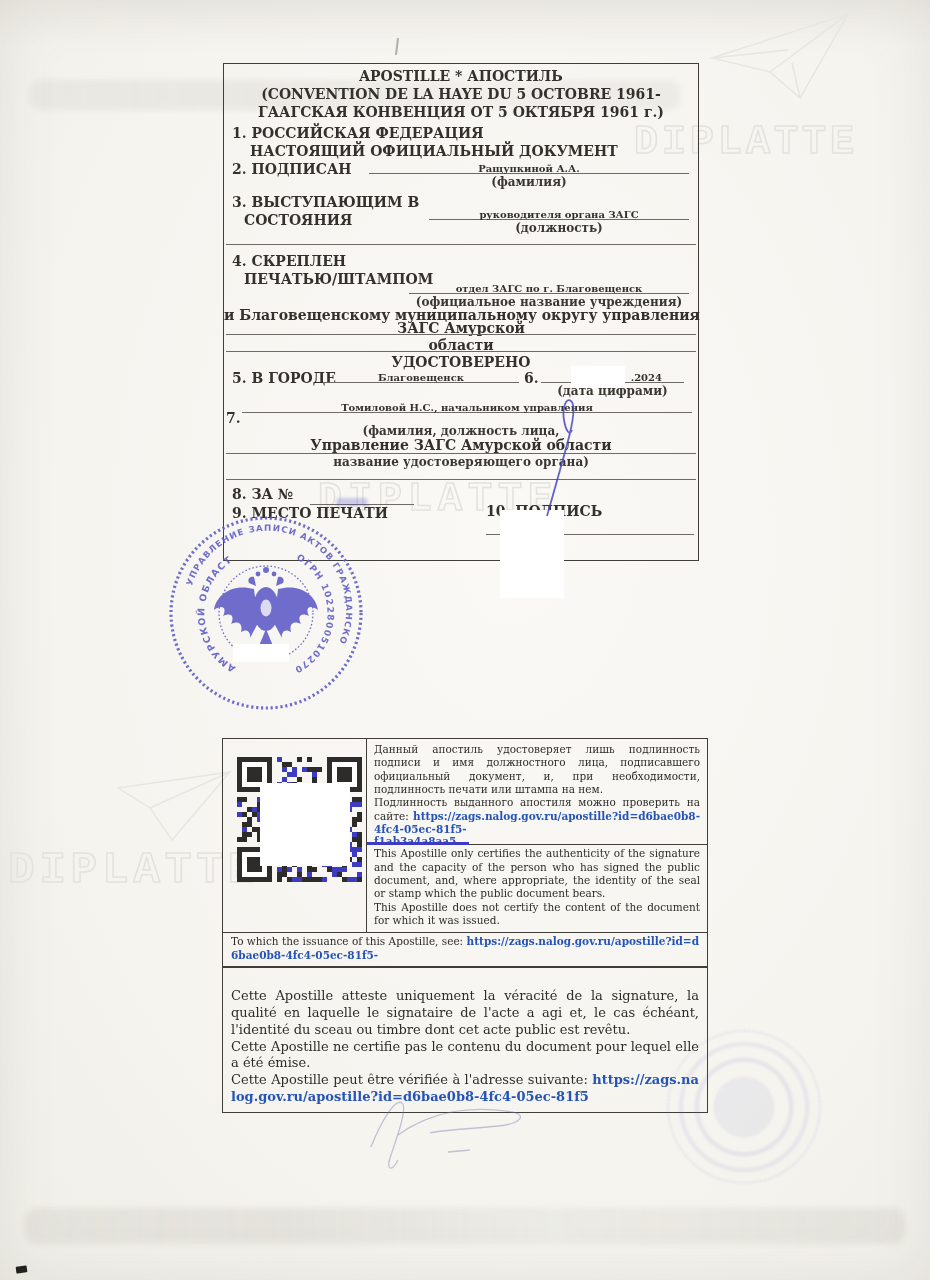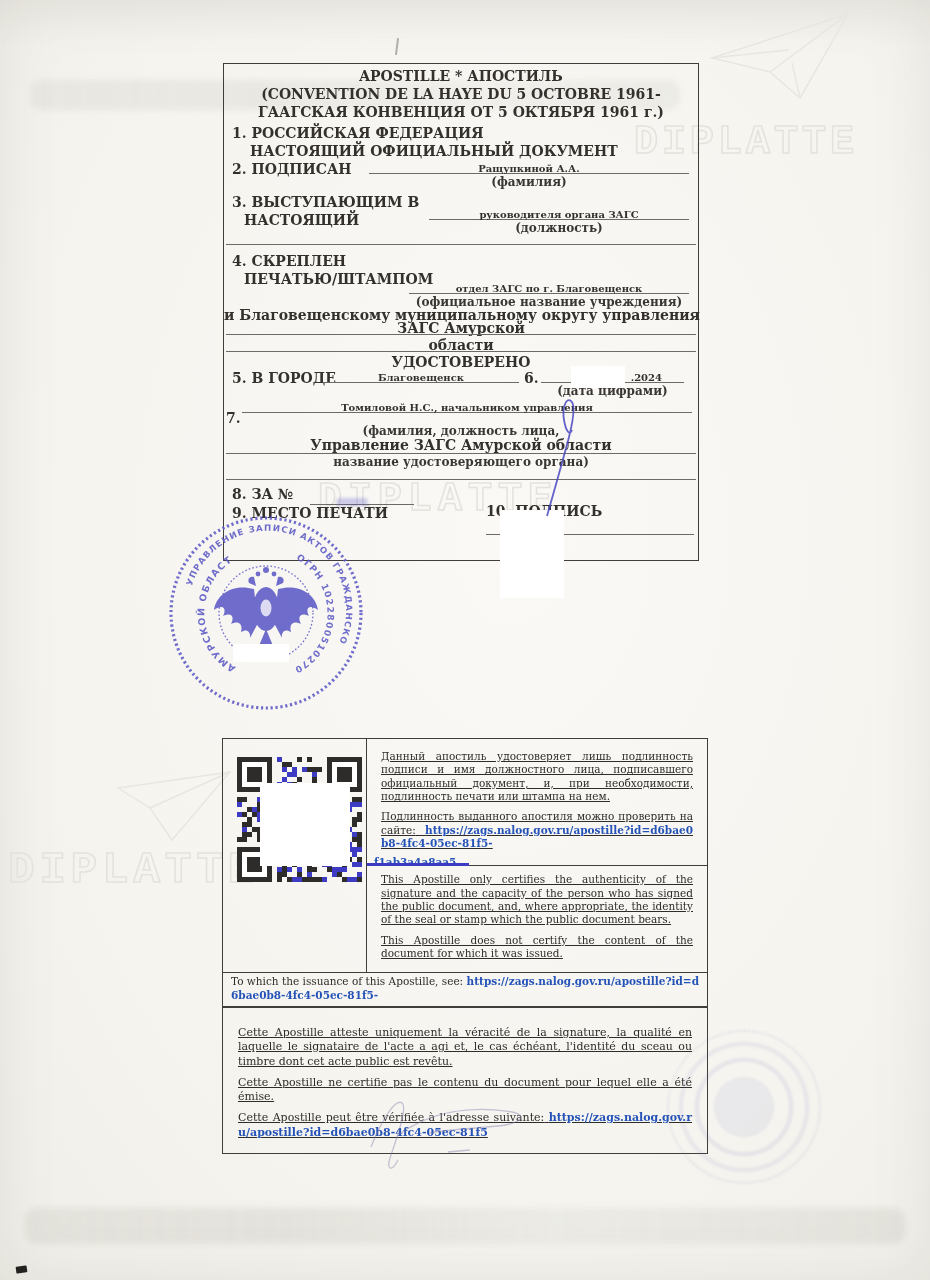--- a/index.html
+++ b/index.html
@@ -26,27 +26,27 @@
   .hint{position:absolute;font-size:12px;font-weight:700;color:#3a3733;text-align:center;white-space:nowrap;}
   .rule{position:absolute;border-top:1px solid #6e6a65;height:0;}
   
   .seal{position:absolute;left:166px;top:513px;}
   
   .infobox{position:absolute;left:222px;top:738px;width:484px;border:1.5px solid #413e3a;
            color:#2f2d29;}
   .infobox .row1{display:flex;}
   .qrcell{width:143px;border-right:1.5px solid #413e3a;position:relative;min-height:152px;}
   .txtcell{flex:1;padding:4px 7px 5px 7px;font-size:10.5px;line-height:1.27;text-align:justify;}
-  .txtcell p, .frow p{margin:7px;text-decoration:underline;}
+  .txtcell p, .frow p{margin:0;}
   .url{font-weight:700;color:#2553b8;word-break:break-all;}
   .divider{position:relative;margin:2px -7px 2px -7px;border-top:1.5px solid #413e3a;}
   .divider .bluebar{position:absolute;left:0;top:-3px;width:102px;height:2.5px;background:#3d3bc4;}
   .cliptail{height:6px;overflow:hidden;line-height:10px;}
   .vrow{border-top:1.5px solid #413e3a;padding:2px 8px 4px 8px;font-size:10.5px;line-height:1.27;text-align:justify;}
-  .frow{border-top:2.5px solid #413e3a;padding:11px 8px 6px 8px;font-size:11px;line-height:1.3;text-align:justify;}
+  .frow{border-top:2.5px solid #413e3a;padding:20px 8px 6px 8px;font-size:13px;line-height:1.3;text-align:justify;}
   
   .patch{position:absolute;background:#ffffff;}
   .band{position:absolute;filter:blur(3px);border-radius:12px;}
   .ghost-stamp{position:absolute;left:667px;top:1030px;width:150px;height:150px;border-radius:50%;
      border:2px dotted rgba(108,102,180,.16);filter:blur(1.2px);
      background:radial-gradient(circle, rgba(108,102,180,.08) 0 28%, transparent 29% 42%,
        rgba(108,102,180,.11) 43% 46%, transparent 47% 57%, rgba(108,102,180,.09) 58% 61%, transparent 62%);}
   .corner-mark{position:absolute;left:16px;top:1266px;width:11px;height:7px;background:#23211f;
      transform:rotate(-8deg);border-radius:1px;}
   .tick-mark{position:absolute;left:396px;top:38px;width:2px;height:17px;background:rgba(95,90,84,.45);
@@ -90,21 +90,21 @@
 
     <div class="t" style="left:8px;top:61px">1. РОССИЙСКАЯ ФЕДЕРАЦИЯ</div>
     <div class="t" style="left:26px;top:79px">НАСТОЯЩИЙ ОФИЦИАЛЬНЫЙ ДОКУМЕНТ</div>
 
     <div class="t" style="left:8px;top:97px">2. ПОДПИСАН</div>
     <div class="field" style="left:145px;top:93px;width:320px">
       <span class="val">Ращупкиной А.А.</span></div>
     <div class="hint" style="left:145px;top:111px;width:320px">(фамилия)</div>
 
     <div class="t" style="left:8px;top:130px">3. ВЫСТУПАЮЩИМ В</div>
-    <div class="t" style="left:20px;top:148px">НАСТОЯЩИЙ</div>
+    <div class="t" style="left:20px;top:148px">СОСТОЯНИЯ</div>
     <div class="field" style="left:205px;top:139px;width:260px">
       <span class="val">руководителя органа ЗАГС</span></div>
     <div class="hint" style="left:205px;top:157px;width:260px">(должность)</div>
 
     <div class="rule" style="left:2px;top:180px;width:470px"></div>
 
     <div class="t" style="left:8px;top:189px">4. СКРЕПЛЕН</div>
     <div class="t" style="left:20px;top:207px">ПЕЧАТЬЮ/ШТАМПОМ</div>
     <div class="field" style="left:185px;top:213px;width:280px">
       <span class="val">отдел ЗАГС по г. Благовещенск</span></div>

